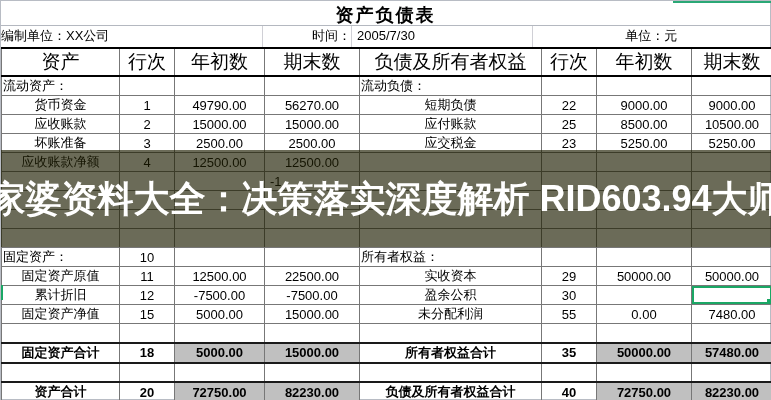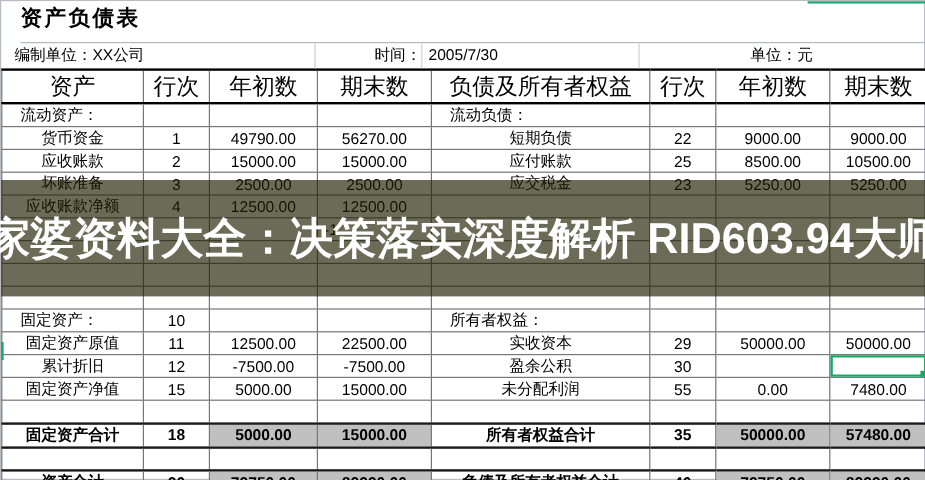--- a/index.html
+++ b/index.html
@@ -4,41 +4,41 @@
 <style>
   * { box-sizing: border-box; margin: 0; padding: 0; }
   html,body { width: 771px; height: 400px; }
   body {
     font-family: "Liberation Sans", "DejaVu Sans", sans-serif;
     background: #fff; position: relative; overflow: hidden; color: #000;
   }
   .sheet { position: absolute; inset: 0; border: 1px solid #b8bcc4; }
 
   .title-row {
-    height: 35px; line-height: 28px; 
+    height: 25px; line-height: 28px; text-align: center;
     font-weight: bold; font-size: 18px; letter-spacing: 2px;
-    border-bottom: 1px solid #b4b8c0; background: #fff; margin-left: 16px;
+    border-bottom: 1px solid #b4b8c0; background: #fff;
   }
   .info-row { height: 21px; display: flex; font-size: 13px; line-height: 20px; }
   .info-cell { height: 21px; overflow: hidden; white-space: nowrap; }
-  .ic1 { width: 263px; text-align: left; padding-left: 11px; border-right: 1px solid #d0d0d6; }
+  .ic1 { width: 263px; text-align: left; padding-left: 0; border-right: 1px solid #d0d0d6; }
   .ic2 { width: 89px;  text-align: right; border-right: 1px solid #d0d0d6; }
   .ic3 { width: 181px; text-align: left; padding-left: 5px; border-right: 1px solid #d0d0d6; }
   .ic4 { width: 238px; text-align: center; }
 
   table { border-collapse: collapse; table-layout: fixed; width: 771px; }
   th, td {
     border: 1px solid #777; padding: 0; overflow: hidden;
     white-space: nowrap; font-size: 13px; text-align: center; height: 19px;
   }
   thead th {
     height: 20px; font-size: 19px; font-weight: normal;
     border-top: 2px solid #000; border-bottom: 2px solid #000; background: #fff;
   }
-  tr.k-section td.c0, tr.k-section td.c4 { text-align: left; padding-left: 15px; }
+  tr.k-section td.c0, tr.k-section td.c4 { text-align: left; padding-left: 1px; }
   tr.k-total td { font-weight: bold; border-top: 2px solid #1a1a1a; border-bottom: 2px solid #1a1a1a; }
   td.gray { background: #c0c0c0; }
   td.frag { text-align: left; padding-left: 5px; }
   td.selected { box-shadow: inset 0 0 0 2px #1aa765; position: relative; }
   td.selected::after {
     content: ''; position: absolute; right: 0; bottom: 0;
     width: 5px; height: 5px; background: #1aa765;
   }
 
   .overlay {

